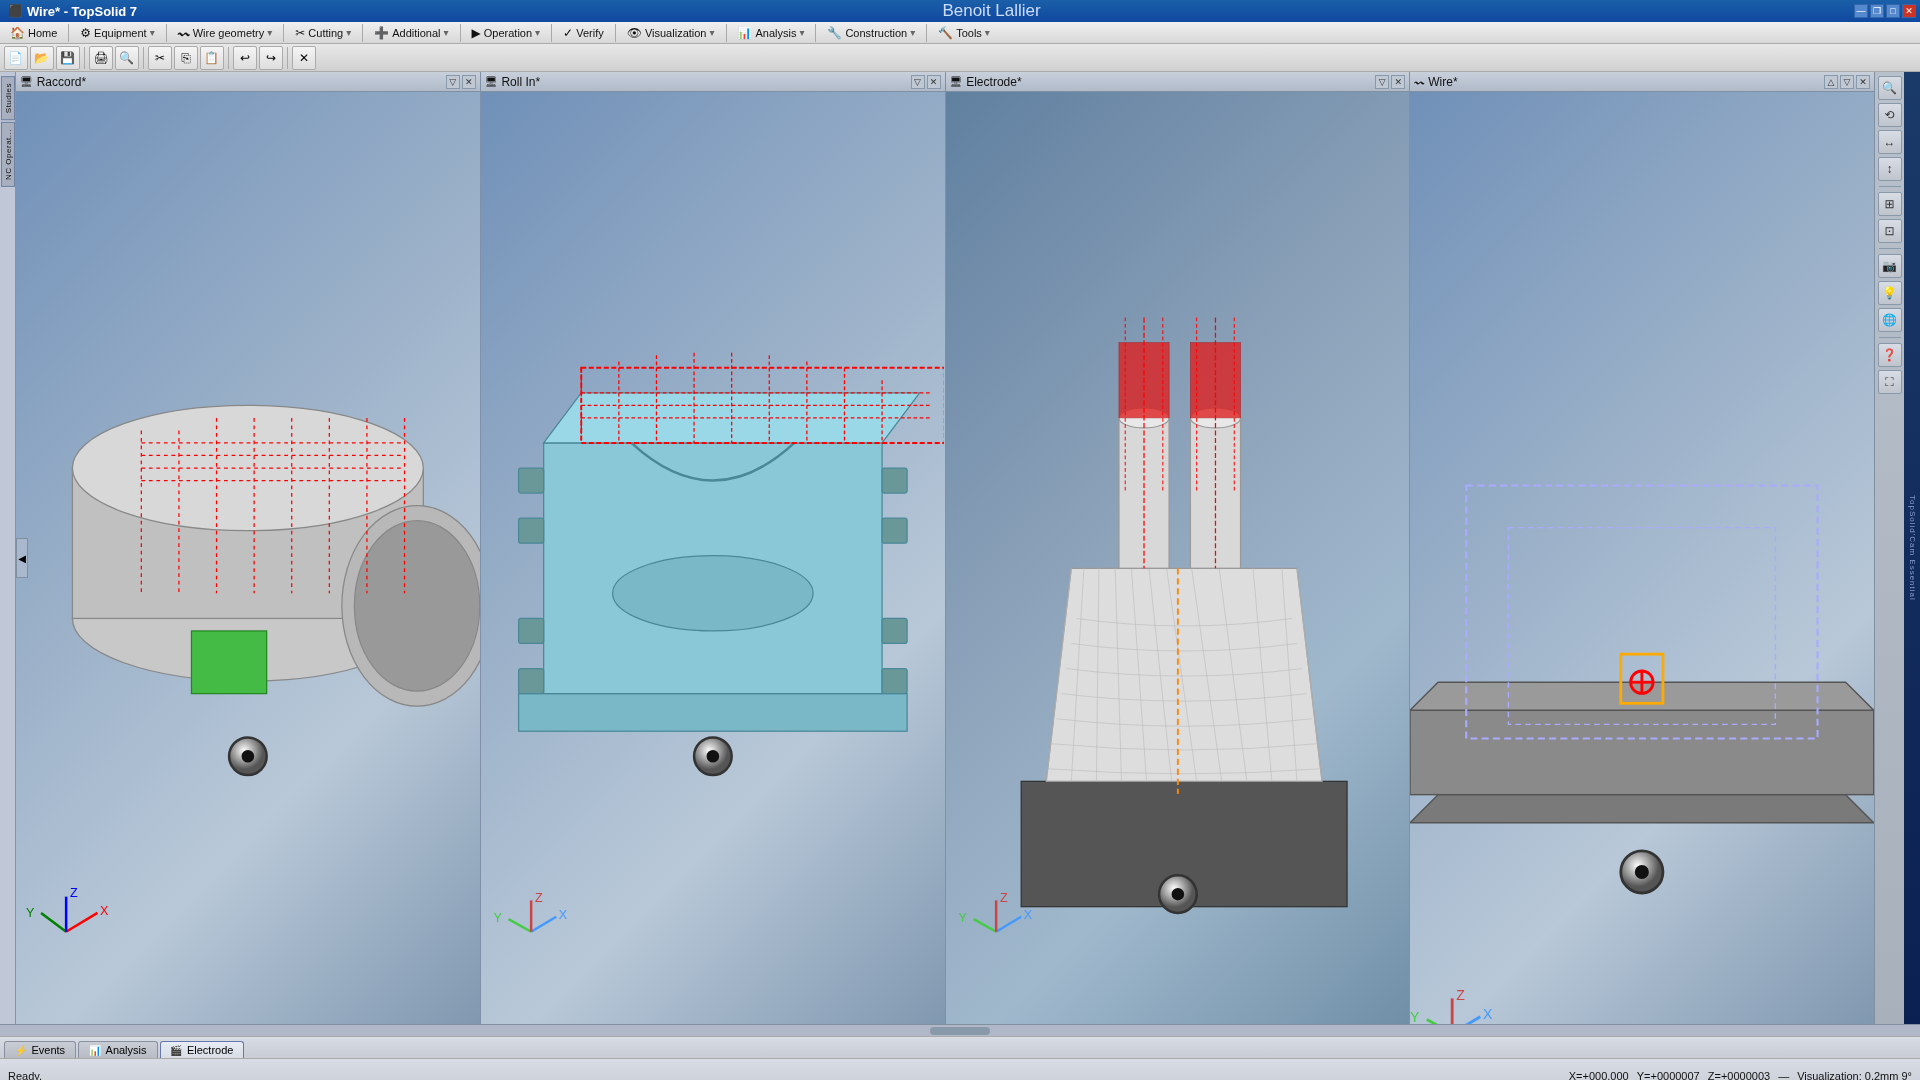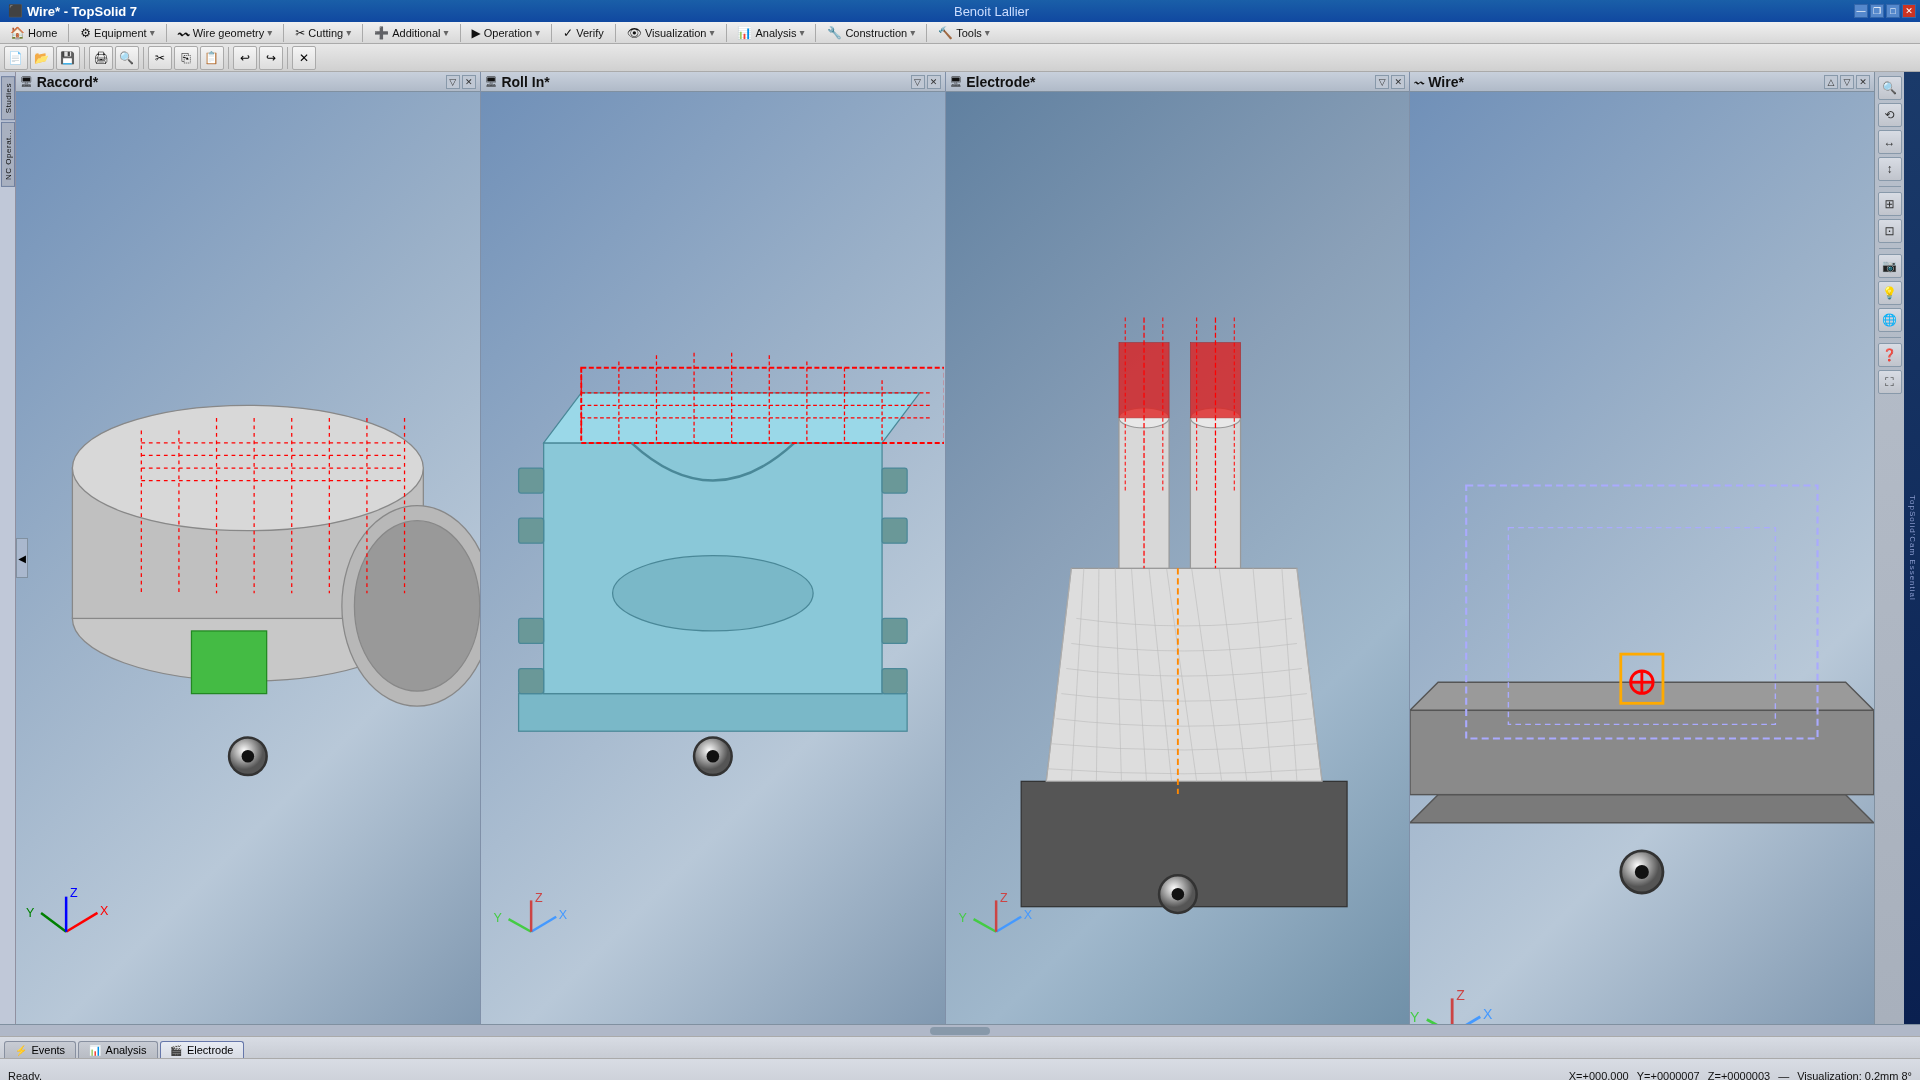--- a/index.html
+++ b/index.html
@@ -123,21 +123,21 @@
       height: 20px;
       background: linear-gradient(to bottom, #c8d0dc, #b0bac8);
       border-bottom: 1px solid #8090a0;
       display: flex;
       align-items: center;
       padding: 0 4px;
       gap: 4px;
       font-size: 11px;
       color: #111;
     }
-    .viewport-header .vp-title { flex: 1; font-weight: bold; font-size: 14px; }
+    .viewport-header .vp-title { flex: 1; font-weight: normal; font-size: 12px; }
     .viewport-header .vp-controls { display: flex; gap: 2px; }
     .vp-ctrl-btn {
       width: 14px; height: 14px;
       background: #c0c8d4;
       border: 1px solid #8899aa;
       display: flex; align-items: center; justify-content: center;
       font-size: 9px; cursor: pointer;
       color: #333;
     }
 
@@ -265,21 +265,21 @@
     .vp-side-arrow.left { left: 0; }
   </style>
 </head>
 <body>
 
 <div id="title-bar">
   <div style="display:flex;align-items:center;gap:4px;padding-left:4px;">
     <span style="font-size:12px;">⬛</span>
     <span style="font-size:13px;font-weight:bold;">Wire* - TopSolid 7</span>
   </div>
-  <div style="color:#ccddff;font-size:13px;margin-right:8px;">Benoit Lallier</div>
+  <div style="color:#ccddff;font-size:17px;margin-right:8px;">Benoit Lallier</div>
   <div class="window-controls">
     <div class="win-btn">—</div>
     <div class="win-btn">❐</div>
     <div class="win-btn">□</div>
     <div class="win-btn" style="background:#cc3322;">✕</div>
   </div>
 </div>
 
 <div id="menu-bar">
   <div id="menu-items-container" style="display:flex;align-items:center;gap:1px;">
@@ -692,15 +692,15 @@
   </div>
 </div>
 
 <div id="status-bar">
   <span>Ready.</span>
   <div class="status-coords">
     <span>X=+000,000</span>
     <span>Y=+0000007</span>
     <span>Z=+0000003</span>
     <span>—</span>
-    <span>Visualization: 0,2mm 8°</span>
+    <span>Visualization: 0,2mm 9°</span>
   </div>
 </div>
 
 </body></html>

